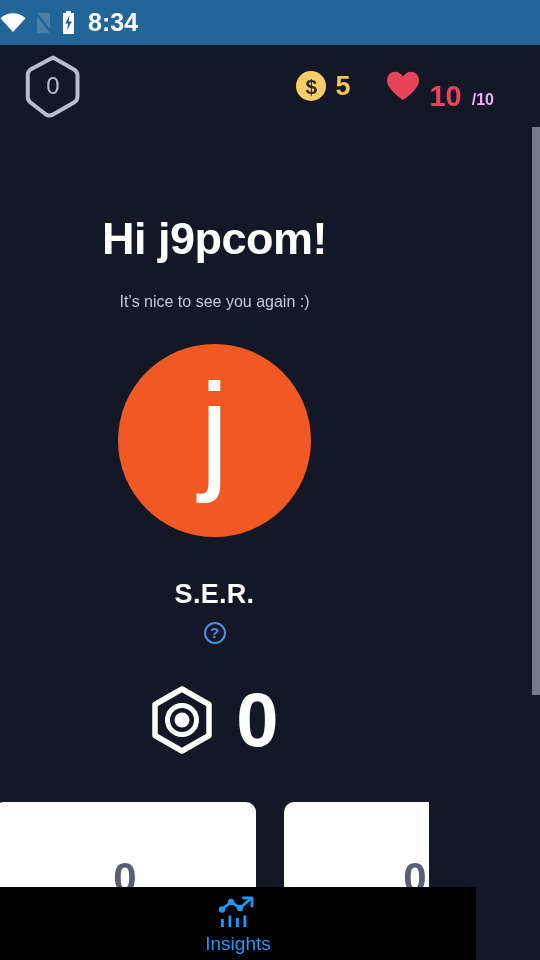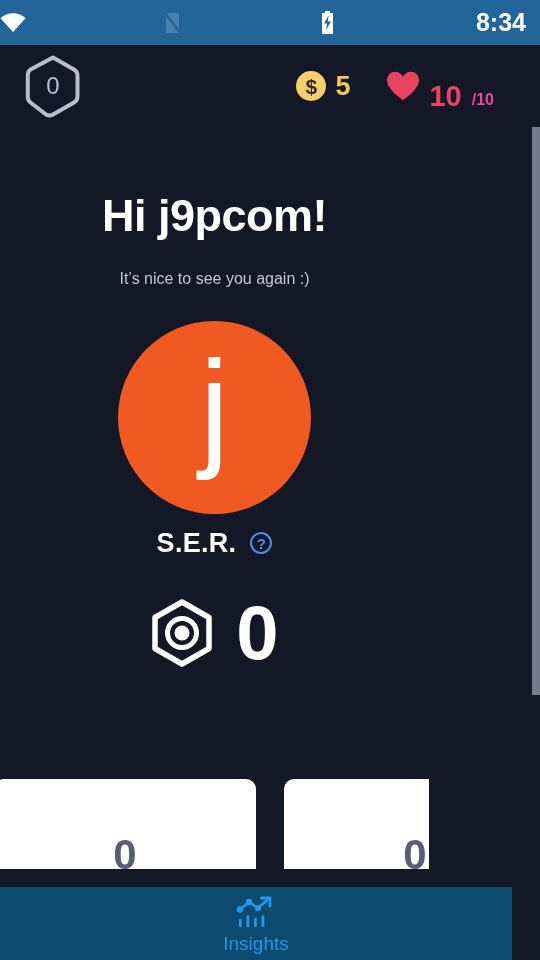--- a/index.html
+++ b/index.html
@@ -22,21 +22,21 @@
 
   
   .status-bar {
     position: absolute;
     top: 0; left: 0;
     width: 540px;
     height: 45px;
     background: #226699;
     display: flex;
     align-items: center;
-    justify-content: space-between;
+    justify-content: flex-start;
     padding-right: 14px;
     gap: 9px;
   }
   .status-icon { display: flex; align-items: center; justify-content: center; }
   .status-time {
     color: #ffffff;
     font-size: 25px;
     font-weight: bold;
     letter-spacing: 0px;
     margin-left: 3px;
@@ -97,33 +97,33 @@
     line-height: 1;
   }
   .heart-value {
     color: #e8445e;
     font-size: 29px;
     font-weight: bold;
     line-height: 1;
     margin-top: 20px;
   }
   .heart-max {
-    color: #ec4899;
+    color: #f0abfc;
     font-size: 16px;
     font-weight: bold;
     align-self: flex-end;
     margin-left: 1px;
     margin-bottom: 3px;
     line-height: 1;
   }
 
   
   .content {
     position: absolute;
-    top: 109px; left: 0;
+    top: 132px; left: 0;
     width: 429px;
     height: 760px;
     overflow: hidden;
   }
 
   .greeting {
     text-align: center;
     color: #ffffff;
     font-size: 45px;
     font-weight: bold;
@@ -156,21 +156,22 @@
     font-weight: 400;
     line-height: 1;
     padding-bottom: 18px;
   }
 
   .ser-row {
     display: flex;
     justify-content: center;
     align-items: center;
     gap: 14px;
-    margin-top: 16px;
+    margin-top: 44px;
+    flex-direction: column;
   }
   .ser-label {
     color: #ffffff;
     font-size: 27px;
     font-weight: bold;
     letter-spacing: 0.3px;
     line-height: 1;
   }
   .help-icon {
     width: 22px; height: 22px;
@@ -238,23 +239,23 @@
     right: 0;
     width: 8px;
     height: 568px;
     background: #757a8c;
   }
 
   
   .bottom-nav {
     position: absolute;
     bottom: 0; left: 0;
-    width: 512px;
+    width: 476px;
     height: 73px;
-    background: #0c4a6e;
+    background: #000000;
     display: flex;
     align-items: center;
   }
   .nav-item {
     flex: 1;
     display: flex;
     flex-direction: column;
     align-items: center;
     justify-content: center;
     gap: 5px;

